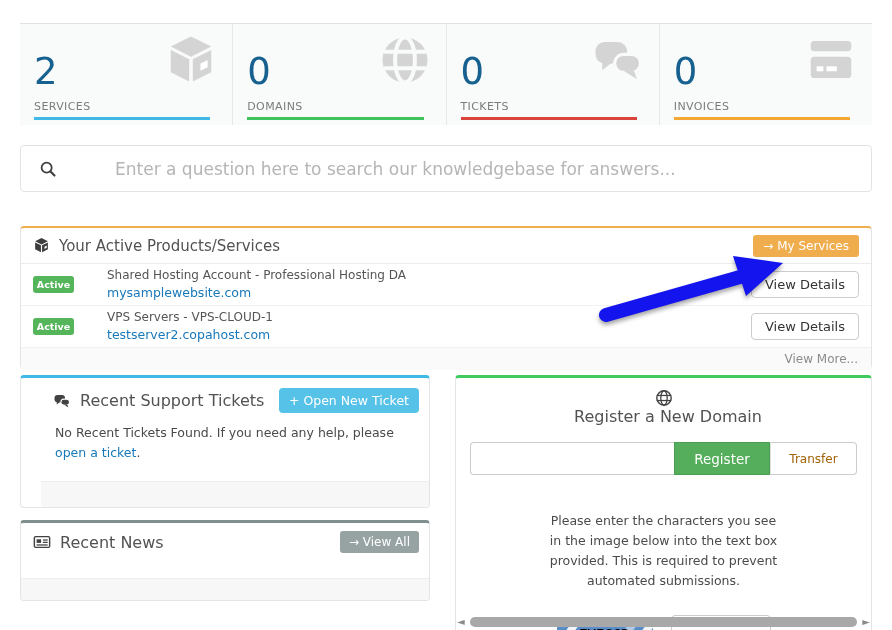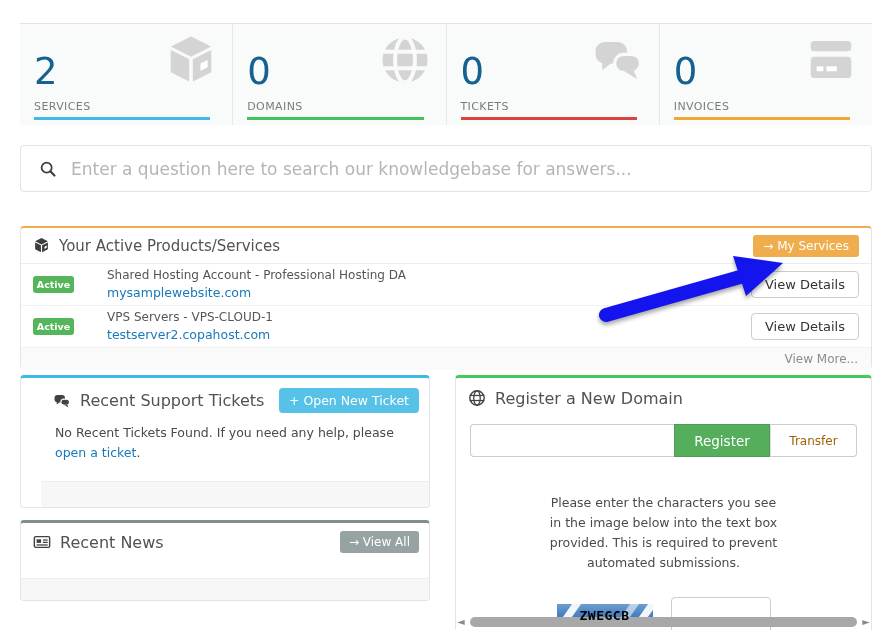--- a/index.html
+++ b/index.html
@@ -18,21 +18,21 @@
   .stat .num { position:absolute; left:14px; top:26px; font-size:37px; color:#16618f; }
   .stat .lbl { position:absolute; left:14px; top:76px; font-size:11px; color:#7b7b7b; letter-spacing:.4px; }
   .stat .underline { position:absolute; left:14px; right:22px; bottom:5px; height:3px; }
   .stat .bigicon { position:absolute; right:14px; top:9px; width:54px; height:54px; }
   .u-blue{background:#41b9e6;} .u-green{background:#3fc35c;}
   .u-red{background:#d9453d;}  .u-orange{background:#f5a733;}
 
   
   .searchbar { position:absolute; left:20px; right:20px; top:145px; height:47px;
     background:#fff; border:1px solid #e3e3e3; border-radius:4px;
-    display:flex; align-items:center; padding:0 18px; }
+    display:flex; align-items:center; padding:0 18px;gap:44px; }
   .searchbar input { flex:1; border:none; outline:none; font-size:17px;
     color:#555; margin-left:14px; background:transparent; font-family:inherit; }
   .searchbar input::placeholder { color:#b5b5b5; }
 
   
   .panel { position:absolute; background:#fff; border:1px solid #e4e4e4;
            border-radius:4px; }
   .panel-title { font-size:16px; color:#525252; margin-left:9px; }
 
   
@@ -67,21 +67,21 @@
   
   .news { left:20px; width:410px; top:520px; height:81px; border-top:3px solid #7f8e8f;
     display:flex; flex-direction:column; }
   .n-header { padding:8px 10px 6px 12px; display:flex; align-items:center; }
   .btn-gray { margin-left:auto; background:#97a2a2; border:none; color:#fff;
     font-size:12px; border-radius:3px; padding:4px 9px; }
   .news .panel-footer { height:22px; }
 
   
   .domain { left:455px; width:417px; top:375px; height:272px; border-top:3px solid #41cb5e; }
-  .d-header { padding:11px 12px 6px; display:flex; align-items:flex-start; }
+  .d-header { padding:11px 12px 6px; display:flex; align-items:center;flex-direction:column; }
   .d-form { display:flex; margin:10px 14px 0; height:33px; }
   .d-form input { flex:1; border:1px solid #ccc; border-right:none; border-radius:4px 0 0 4px;
     padding:0 9px; font-size:13px; color:#444; outline:none; font-family:inherit; }
   .btn-register { width:96px; background:#55ae5b; border:1px solid #4c9e52; color:#fff; font-size:13.5px; }
   .btn-transfer { width:87px; background:#fff; border:1px solid #ccc; border-left:1px solid #ddd;
     border-radius:0 4px 4px 0; color:#a16207; font-size:12px; }
   .captcha-instr { margin:36px auto 0; width:246px; text-align:center;
     font-size:12.5px; color:#4a4a4a; line-height:1.6; }
   .captcha-row { margin-top:24px; display:flex; align-items:center; justify-content:center; gap:18px; }
   .captcha-img { position:relative; width:96px; height:23px; overflow:hidden;

